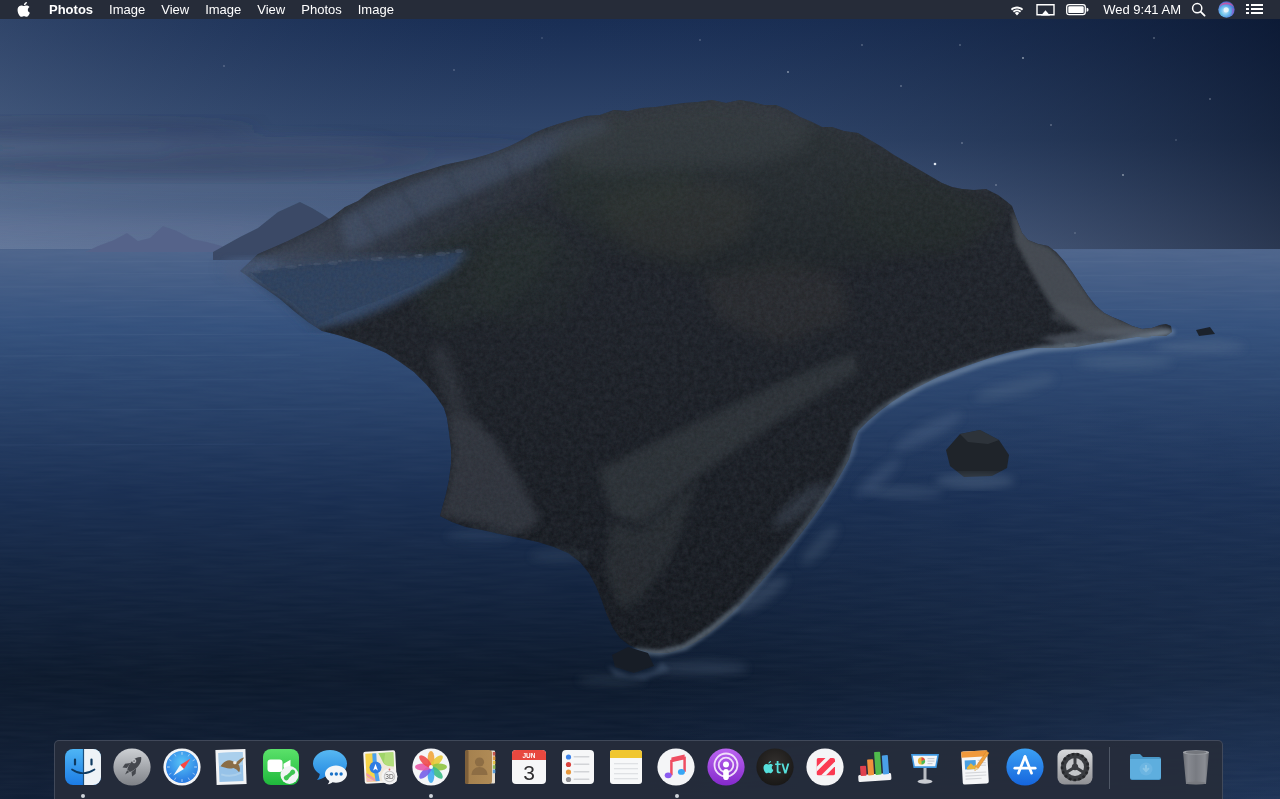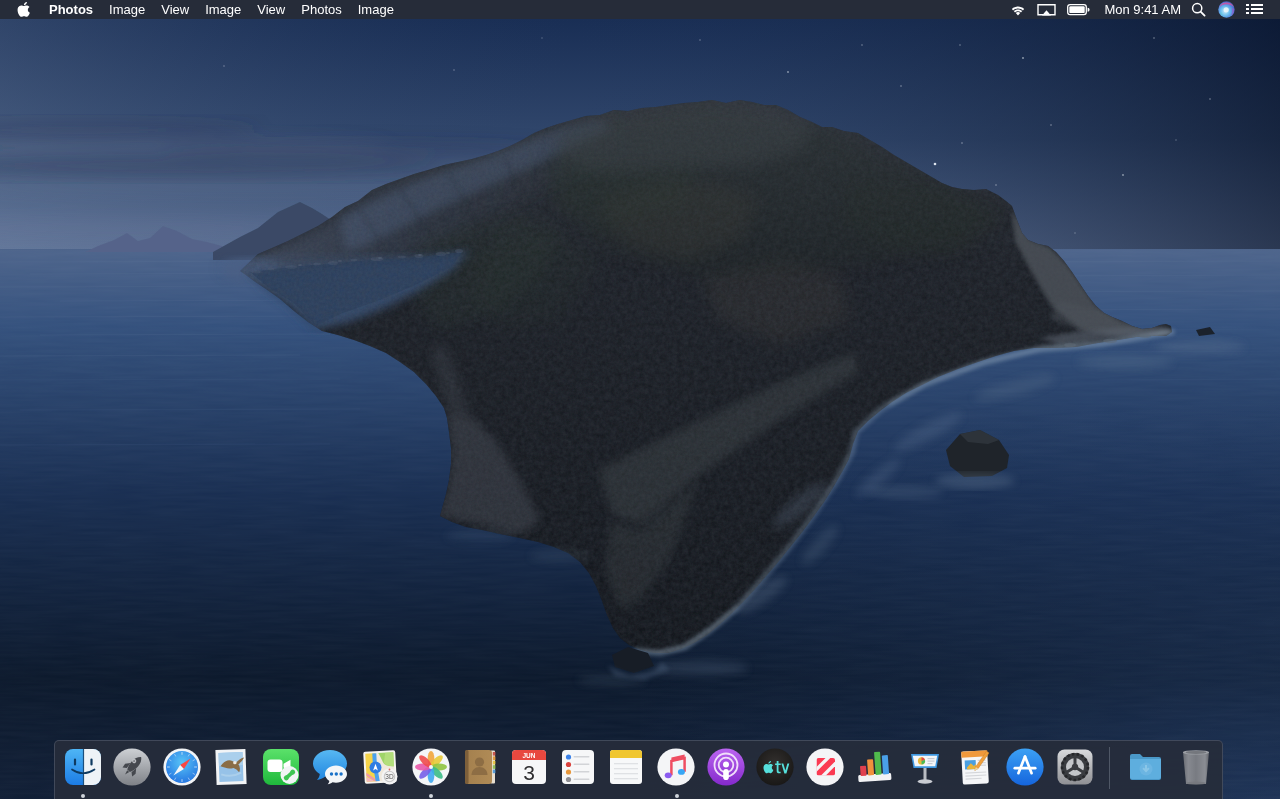--- a/index.html
+++ b/index.html
@@ -315,21 +315,21 @@
       </svg>
     <svg width="19" height="14" viewBox="0 0 19 14" style="margin:0 11px 0 0">
         <path fill="none" stroke="#fff" stroke-width="1.4" d="M1,1.7 h17 v10 h-17 z"></path>
         <path fill="#fff" d="M9.5,7.2 L14,12.6 H5 Z"></path>
       </svg>
     <svg width="23" height="12" viewBox="0 0 23 12" style="margin:0 14px 0 0">
         <rect x="0.7" y="0.7" width="18.6" height="10" rx="2.4" fill="none" stroke="#fff" stroke-width="1.3"></rect>
         <rect x="2.3" y="2.3" width="15.4" height="6.8" rx="1.2" fill="#fff"></rect>
         <path d="M20.6,3.8 v4 a2,2 0 0 0 0,-4 z" fill="#fff"></path>
       </svg>
-    <span class="time" style="margin:0 10px 0 0">Mon 9:41 AM</span>
+    <span class="time" style="margin:0 10px 0 0">Wed 9:41 AM</span>
     <svg width="15" height="15" viewBox="0 0 15 15" style="margin:0 12px 0 0">
         <circle cx="6.2" cy="6.2" r="4.6" fill="none" stroke="#fff" stroke-width="1.5"></circle>
         <line x1="9.6" y1="9.6" x2="13.6" y2="13.6" stroke="#fff" stroke-width="1.8" stroke-linecap="round"></line>
       </svg>
     <svg width="17" height="17" viewBox="0 0 17 17" style="margin:0 11px 0 0">
       <defs>
        <radialGradient id="siri1" cx="0.42" cy="0.6" r="0.75">
             <stop offset="0" stop-color="#cfeef8"></stop>
             <stop offset="0.35" stop-color="#6fc0ee"></stop>
             <stop offset="0.7" stop-color="#4a74d8"></stop>

